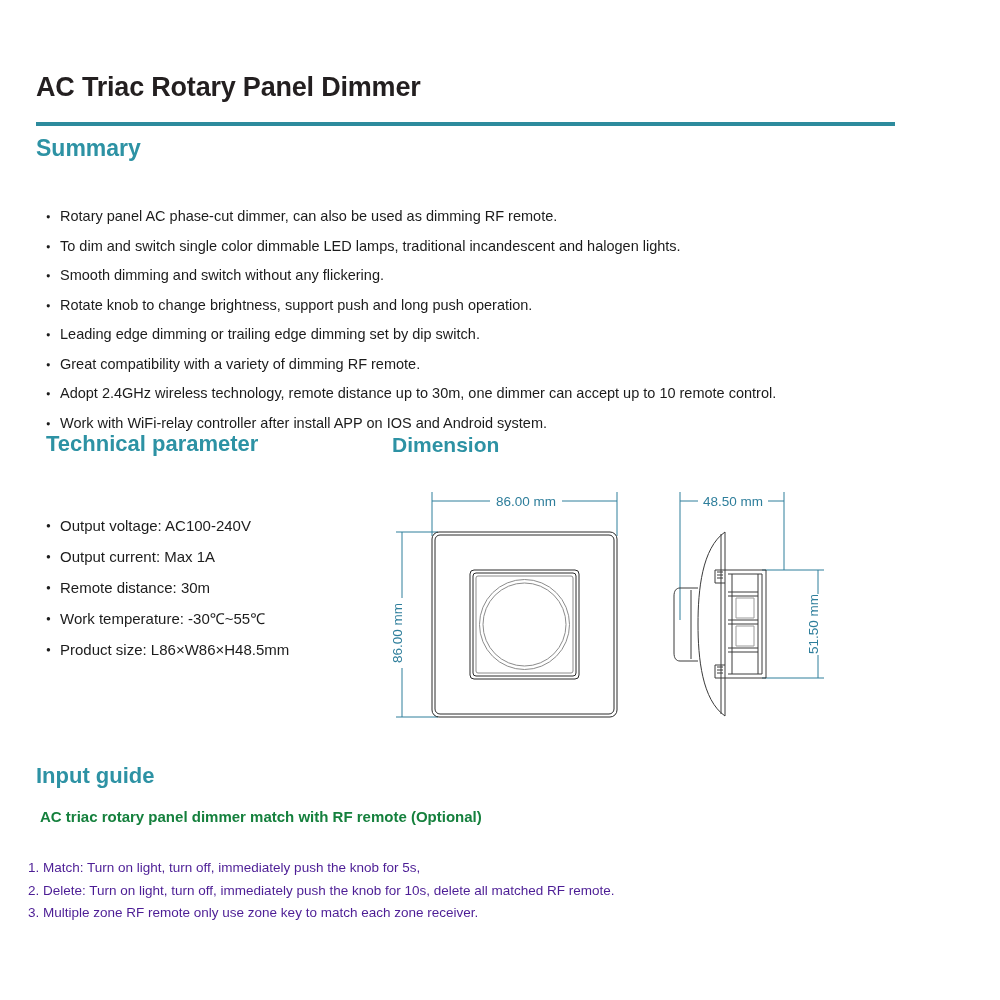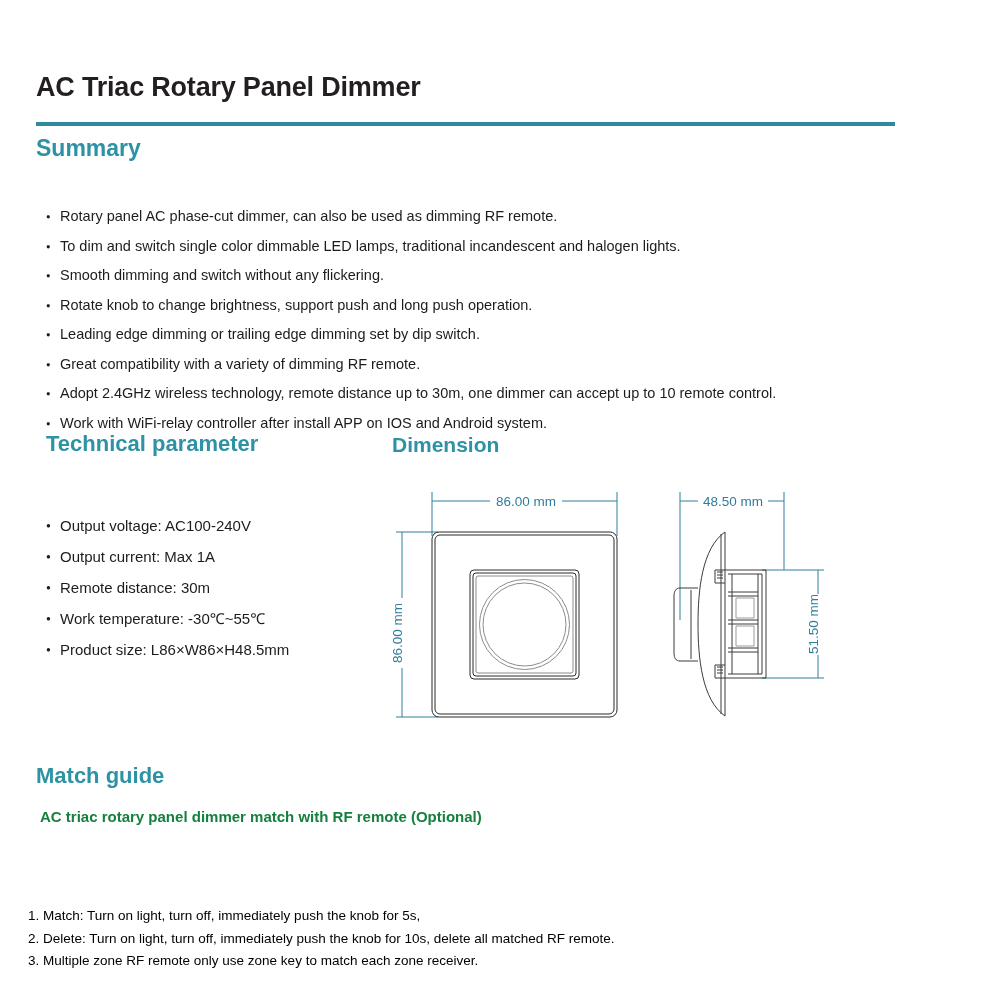--- a/index.html
+++ b/index.html
@@ -99,22 +99,21 @@
     font-weight: bold;
     color: #15803d;
     white-space: nowrap;
   }
   .match-steps {
     position: absolute;
     left: 28px;
     top: 857px;
     font-size: 13.5px;
     line-height: 22.5px;
-    color: #000000;
-    margin-top: 48px;
+    color: #4c1d95;
   }
   .match-steps .step { white-space: nowrap; }
   .match-steps .step-cont {
     white-space: nowrap;
     padding-left: 62px;
   }
 
   
   .dim-wrap {
     position: absolute;
@@ -230,21 +229,21 @@
         <path d="M 352 104 L 352 204"></path>
         <path d="M 378 104 L 378 204"></path>
       </g>
       <g fill="none" stroke="#9a9a9a" stroke-width="1">
         <path d="M 356 128 L 374 128 L 374 148 L 356 148 Z"></path>
         <path d="M 356 156 L 374 156 L 374 176 L 356 176 Z"></path>
       </g>
     </svg>
   </div>
 
-  <div class="heading matchguide">Match guide</div>
+  <div class="heading matchguide">Input guide</div>
   <div class="match-sub">AC triac rotary panel dimmer match with RF remote (Optional)</div>
   <div class="match-steps">
     <div class="step">1. Match: Turn on light, turn off, immediately push the knob for 5s,</div>
     <div class="step">2. Delete: Turn on light, turn off, immediately push the knob for 10s, delete all matched RF remote.</div>
     <div class="step">3. Multiple zone RF remote only use zone key to match each zone receiver.</div>
   </div>
 
 </div>
 
 </body></html>

